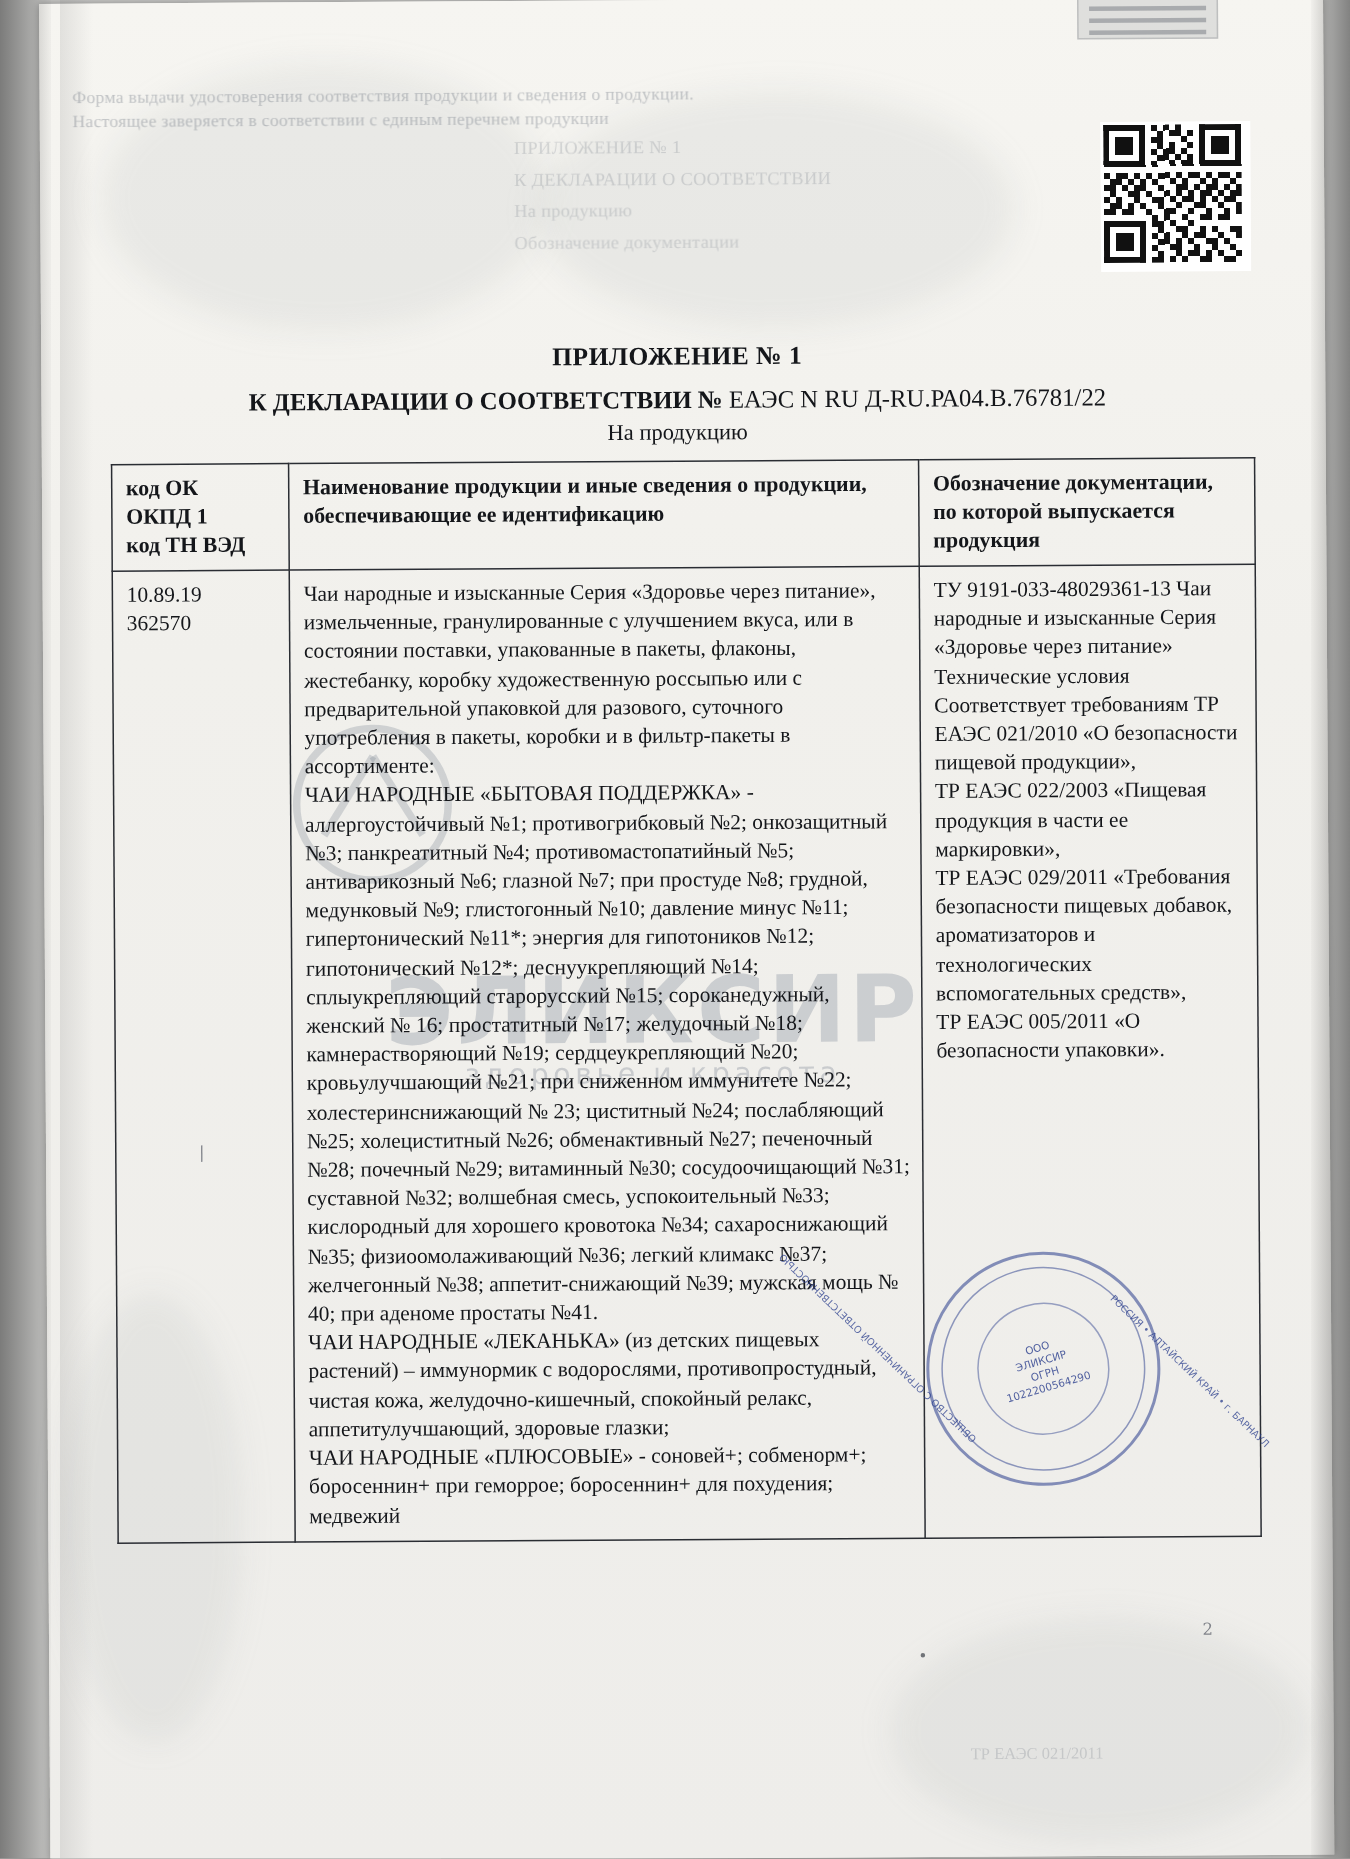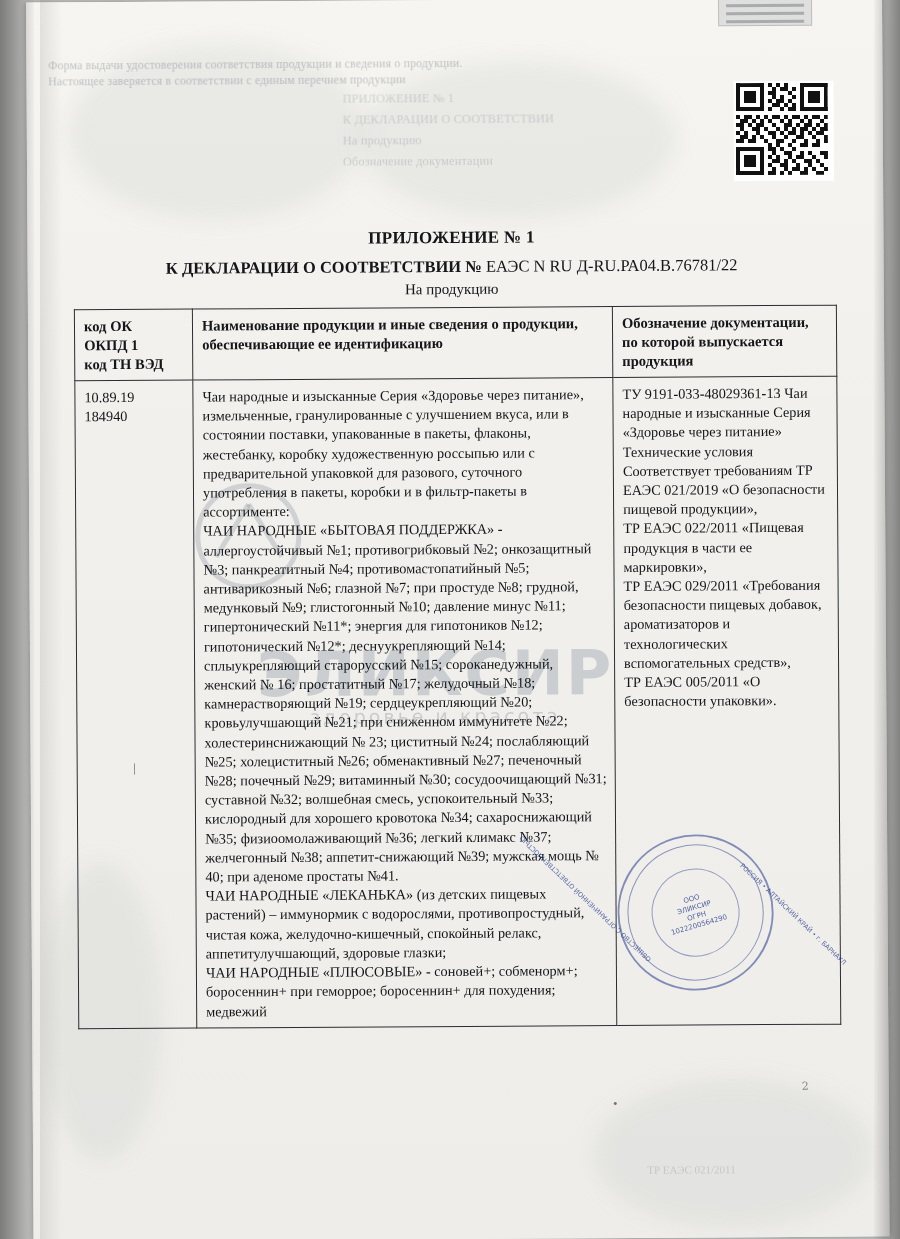--- a/index.html
+++ b/index.html
@@ -515,32 +515,32 @@
             <div>код ТН ВЭД</div>
           </th>
           <th>Наименование продукции и иные сведения о продукции, обеспечивающие ее идентификацию</th>
           <th>Обозначение документации, по которой выпускается продукция</th>
         </tr>
       </thead>
       <tbody>
         <tr>
           <td class="cell-code">
             <div>10.89.19</div>
-            <div>184940</div>
+            <div>362570</div>
           </td>
           <td class="cell-body">
             <p>Чаи народные и изысканные Серия «Здоровье через питание», измельченные, гранулированные с улучшением вкуса, или в состоянии поставки, упакованные в пакеты, флаконы, жестебанку, коробку художественную россыпью или с предварительной упаковкой для разового, суточного употребления в пакеты, коробки и в фильтр-пакеты в ассортименте:</p>
             <p>ЧАИ НАРОДНЫЕ «БЫТОВАЯ ПОДДЕРЖКА» - аллергоустойчивый №1; противогрибковый №2; онкозащитный №3; панкреатитный №4; противомастопатийный №5;  антиварикозный №6; глазной №7; при простуде №8;  грудной, медунковый №9; глистогонный №10; давление минус №11; гипертонический №11*; энергия для гипотоников №12; гипотонический №12*; деснуукрепляющий №14; сплыукрепляющий старорусский №15; сороканедужный, женский № 16; простатитный №17; желудочный №18; камнерастворяющий №19;  сердцеукрепляющий №20; кровьулучшающий №21; при сниженном иммунитете №22; холестеринснижающий № 23; циститный №24;  послабляющий №25; холециститный №26;  обменактивный №27; печеночный №28; почечный №29;  витаминный №30; сосудоочищающий №31; суставной №32; волшебная смесь, успокоительный №33; кислородный для хорошего кровотока №34; сахароснижающий №35;  физиоомолаживающий №36; легкий климакс №37;  желчегонный №38; аппетит-снижающий №39; мужская мощь № 40; при аденоме простаты №41.</p>
             <p>ЧАИ НАРОДНЫЕ «ЛЕКАНЬКА» (из детских пищевых растений) – иммунормик  с водорослями, противопростудный, чистая кожа, желудочно-кишечный, спокойный релакс, аппетитулучшающий, здоровые глазки;</p>
             <p>ЧАИ НАРОДНЫЕ «ПЛЮСОВЫЕ» - соновей+; собменорм+; боросеннин+ при геморрое; боросеннин+ для похудения; медвежий</p>
           </td>
           <td class="cell-doc">
             <p>ТУ 9191-033-48029361-13 Чаи народные и изысканные Серия «Здоровье через питание» Технические условия</p>
-            <p>Соответствует требованиям ТР ЕАЭС 021/2019 «О безопасности пищевой продукции»,</p>
-            <p>ТР ЕАЭС  022/2011 «Пищевая продукция в части ее маркировки»,</p>
+            <p>Соответствует требованиям ТР ЕАЭС 021/2010 «О безопасности пищевой продукции»,</p>
+            <p>ТР ЕАЭС  022/2003 «Пищевая продукция в части ее маркировки»,</p>
             <p>ТР ЕАЭС 029/2011 «Требования безопасности пищевых добавок, ароматизаторов и технологических вспомогательных средств»,</p>
             <p>ТР ЕАЭС 005/2011  «О безопасности упаковки».</p>
           </td>
         </tr>
       </tbody>
     </table>
 
     <div class="stamp">
       <div class="ring2"></div>
       <div class="ring3"></div>

